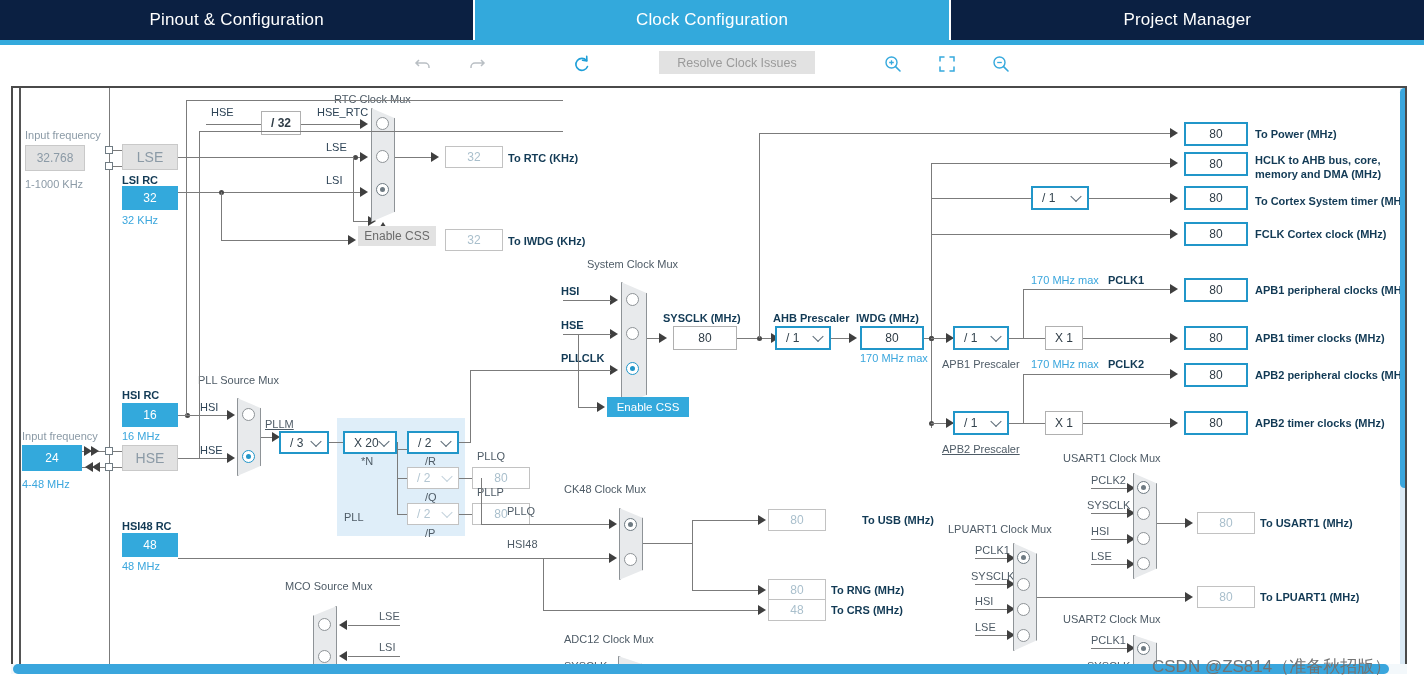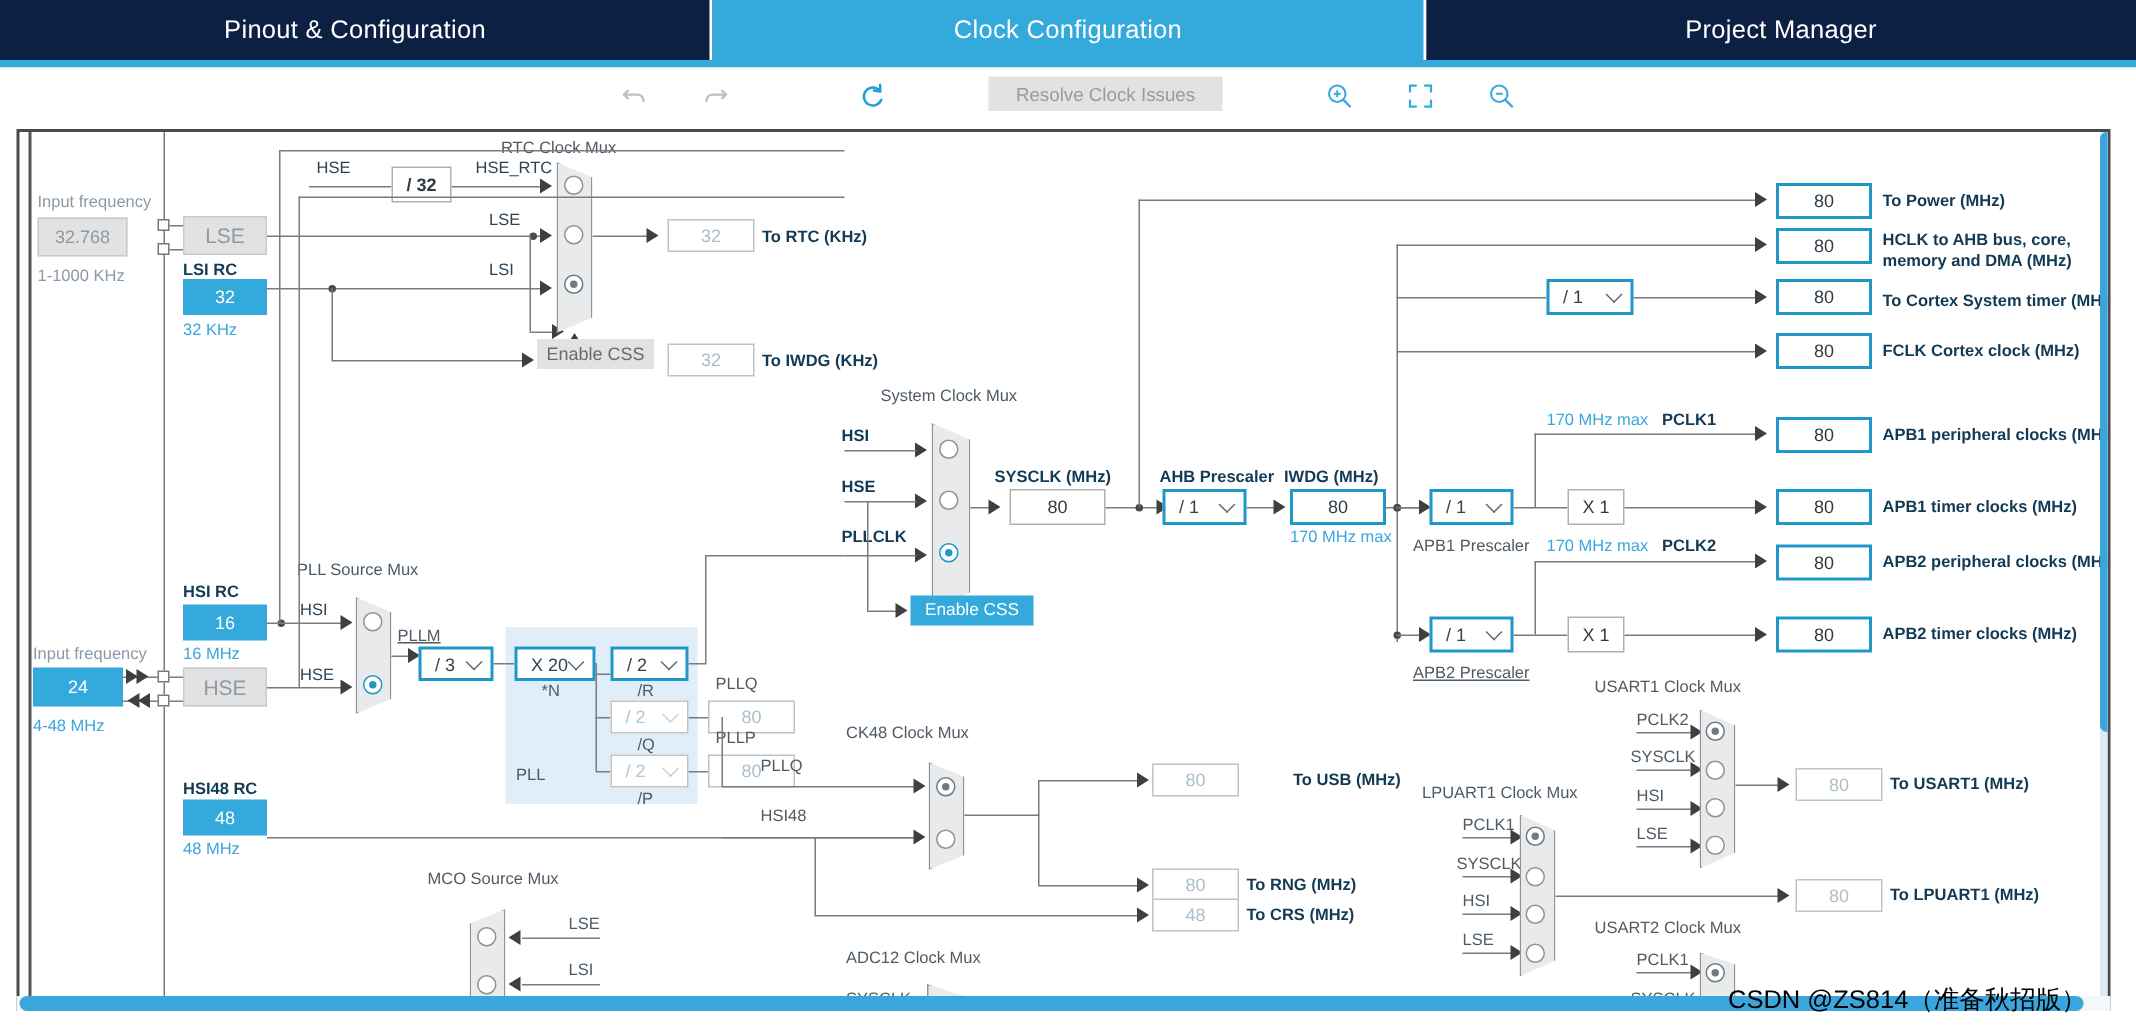--- a/index.html
+++ b/index.html
@@ -79,21 +79,21 @@
   .mux { position:absolute; background:#e8eaec; border:1px solid #8e9397; }
   .radio { position:absolute; width:13px; height:13px; border-radius:50%; border:1.6px solid #8e9397; background:#fff; }
   .radio.on { border-color:#2196c9; }
   .radio.on::after { content:""; position:absolute; left:2.5px; top:2.5px; width:5px; height:5px; border-radius:50%; background:#2196c9; }
   .radio.ongray { border-color:#6f7b83; }
   .radio.ongray::after { content:""; position:absolute; left:2.5px; top:2.5px; width:5px; height:5px; border-radius:50%; background:#6f7b83; }
 
   .pllpanel { position:absolute; background:#d4e8f7; opacity:.75; }
   .xtal-pin { position:absolute; width:8px; height:8px; border:1px solid #6f7b83; background:#fff; }
 
-  .watermark { position:absolute; font-size:17px; color:#000000; white-space:nowrap; }
+  .watermark { position:absolute; font-size:17px; color:#737373; white-space:nowrap; }
 </style>
 </head>
 <body>
 
 <div id="app">
 
   <div class="tabbar">
     <div class="tab">
         <span>Pinout &amp; Configuration</span>
       </div>

